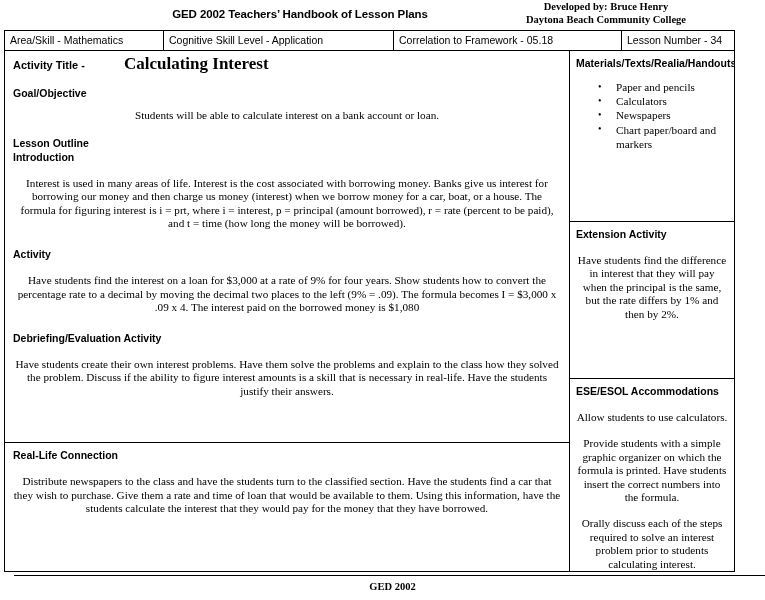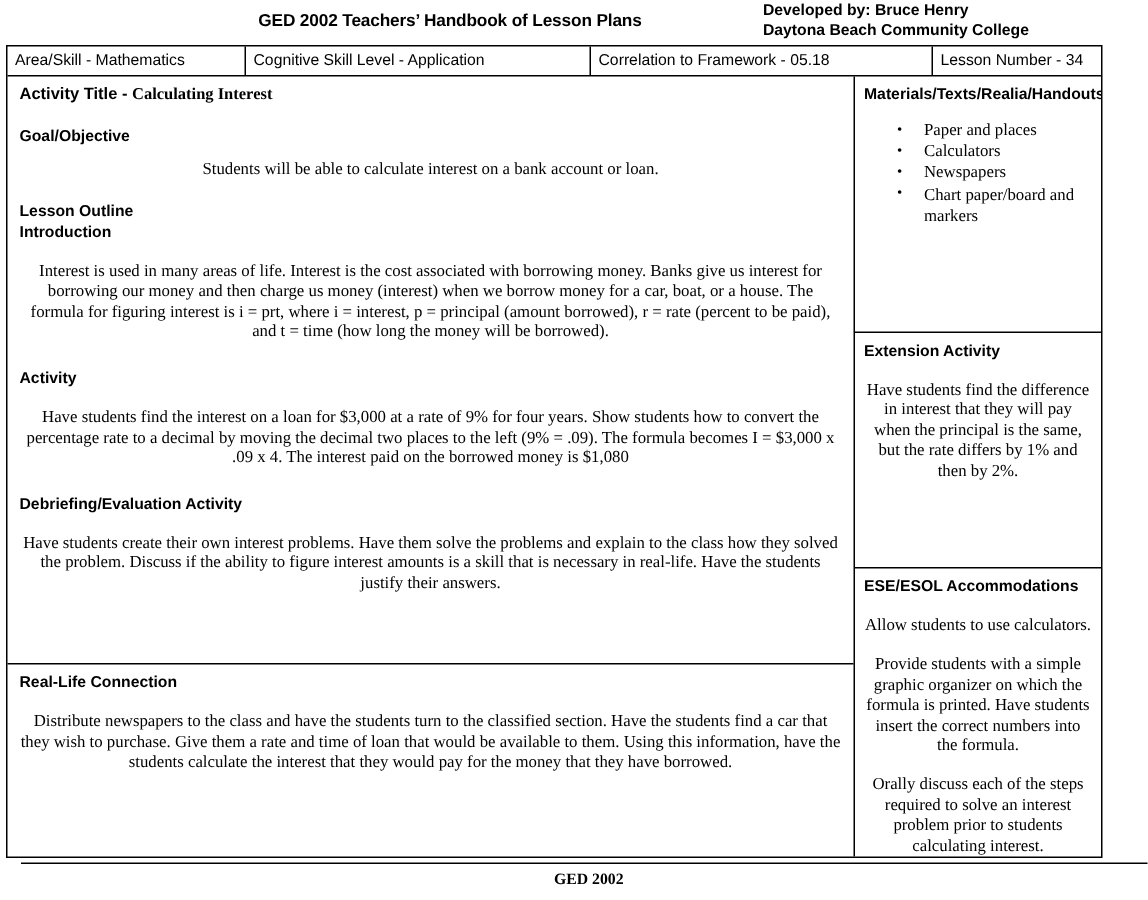--- a/index.html
+++ b/index.html
@@ -30,22 +30,22 @@
     text-align: center;
     font-family: "Liberation Sans", sans-serif;
     font-weight: bold;
     font-size: 11.5px;
     letter-spacing: -0.1px;
     white-space: nowrap;
   }
   .developed-block {
     position: absolute;
     right: 2px; top: 1px;
-    text-align: left;
-    font-family: Liberation Sans, sans-serif;
+    text-align: center;
+    font-family: Liberation Serif, serif;
     font-weight: bold;
     font-size: 10.5px;
     line-height: 12.5px;
     white-space: nowrap;
     margin-left: 16px;
   }
 
   
   .sheet {
     position: absolute;
@@ -136,21 +136,22 @@
   .title-line {
     font-family: "Liberation Sans", sans-serif;
     font-weight: bold;
     font-size: 11px;
     line-height: 15px;
     margin: 0 0 0 0;
   }
   .title-line .tval {
     font-family: "Liberation Serif", serif;
     font-weight: bold;
-    font-size: 11px;
+    font-size: 17px;
+    margin-left: 36px;
   }
   p.body {
     font-family: "Liberation Serif", serif;
     font-size: 11.2px;
     line-height: 13.6px;
     margin: 0;
     text-align: center;
   }
   .gap-sm { height: 9px; }
   .gap-md { height: 13px; }
@@ -271,21 +272,21 @@
         <p class="body">Distribute newspapers to the class and have the students turn to the classified section. Have the students find a car that they wish to purchase. Give them a rate and time of loan that would be available to them. Using this information, have the students calculate the interest that they would pay for the money that they have borrowed.</p>
       </div>
 
     </div>
 
     <div class="col-right">
 
       <div class="rbox materials">
         <h2 class="sec">Materials/Texts/Realia/Handouts</h2>
         <ul class="materials-list">
-          <li>Paper and places</li>
+          <li>Paper and pencils</li>
           <li>Calculators</li>
           <li>Newspapers</li>
           <li>Chart paper/board and markers</li>
         </ul>
       </div>
 
       <div class="rbox extension">
         <h2 class="sec">Extension Activity</h2>
         <div class="gap-md"></div>
         <p class="body">Have students find the difference in interest that they will pay when the principal is the same, but the rate differs by 1% and then by 2%.</p>

